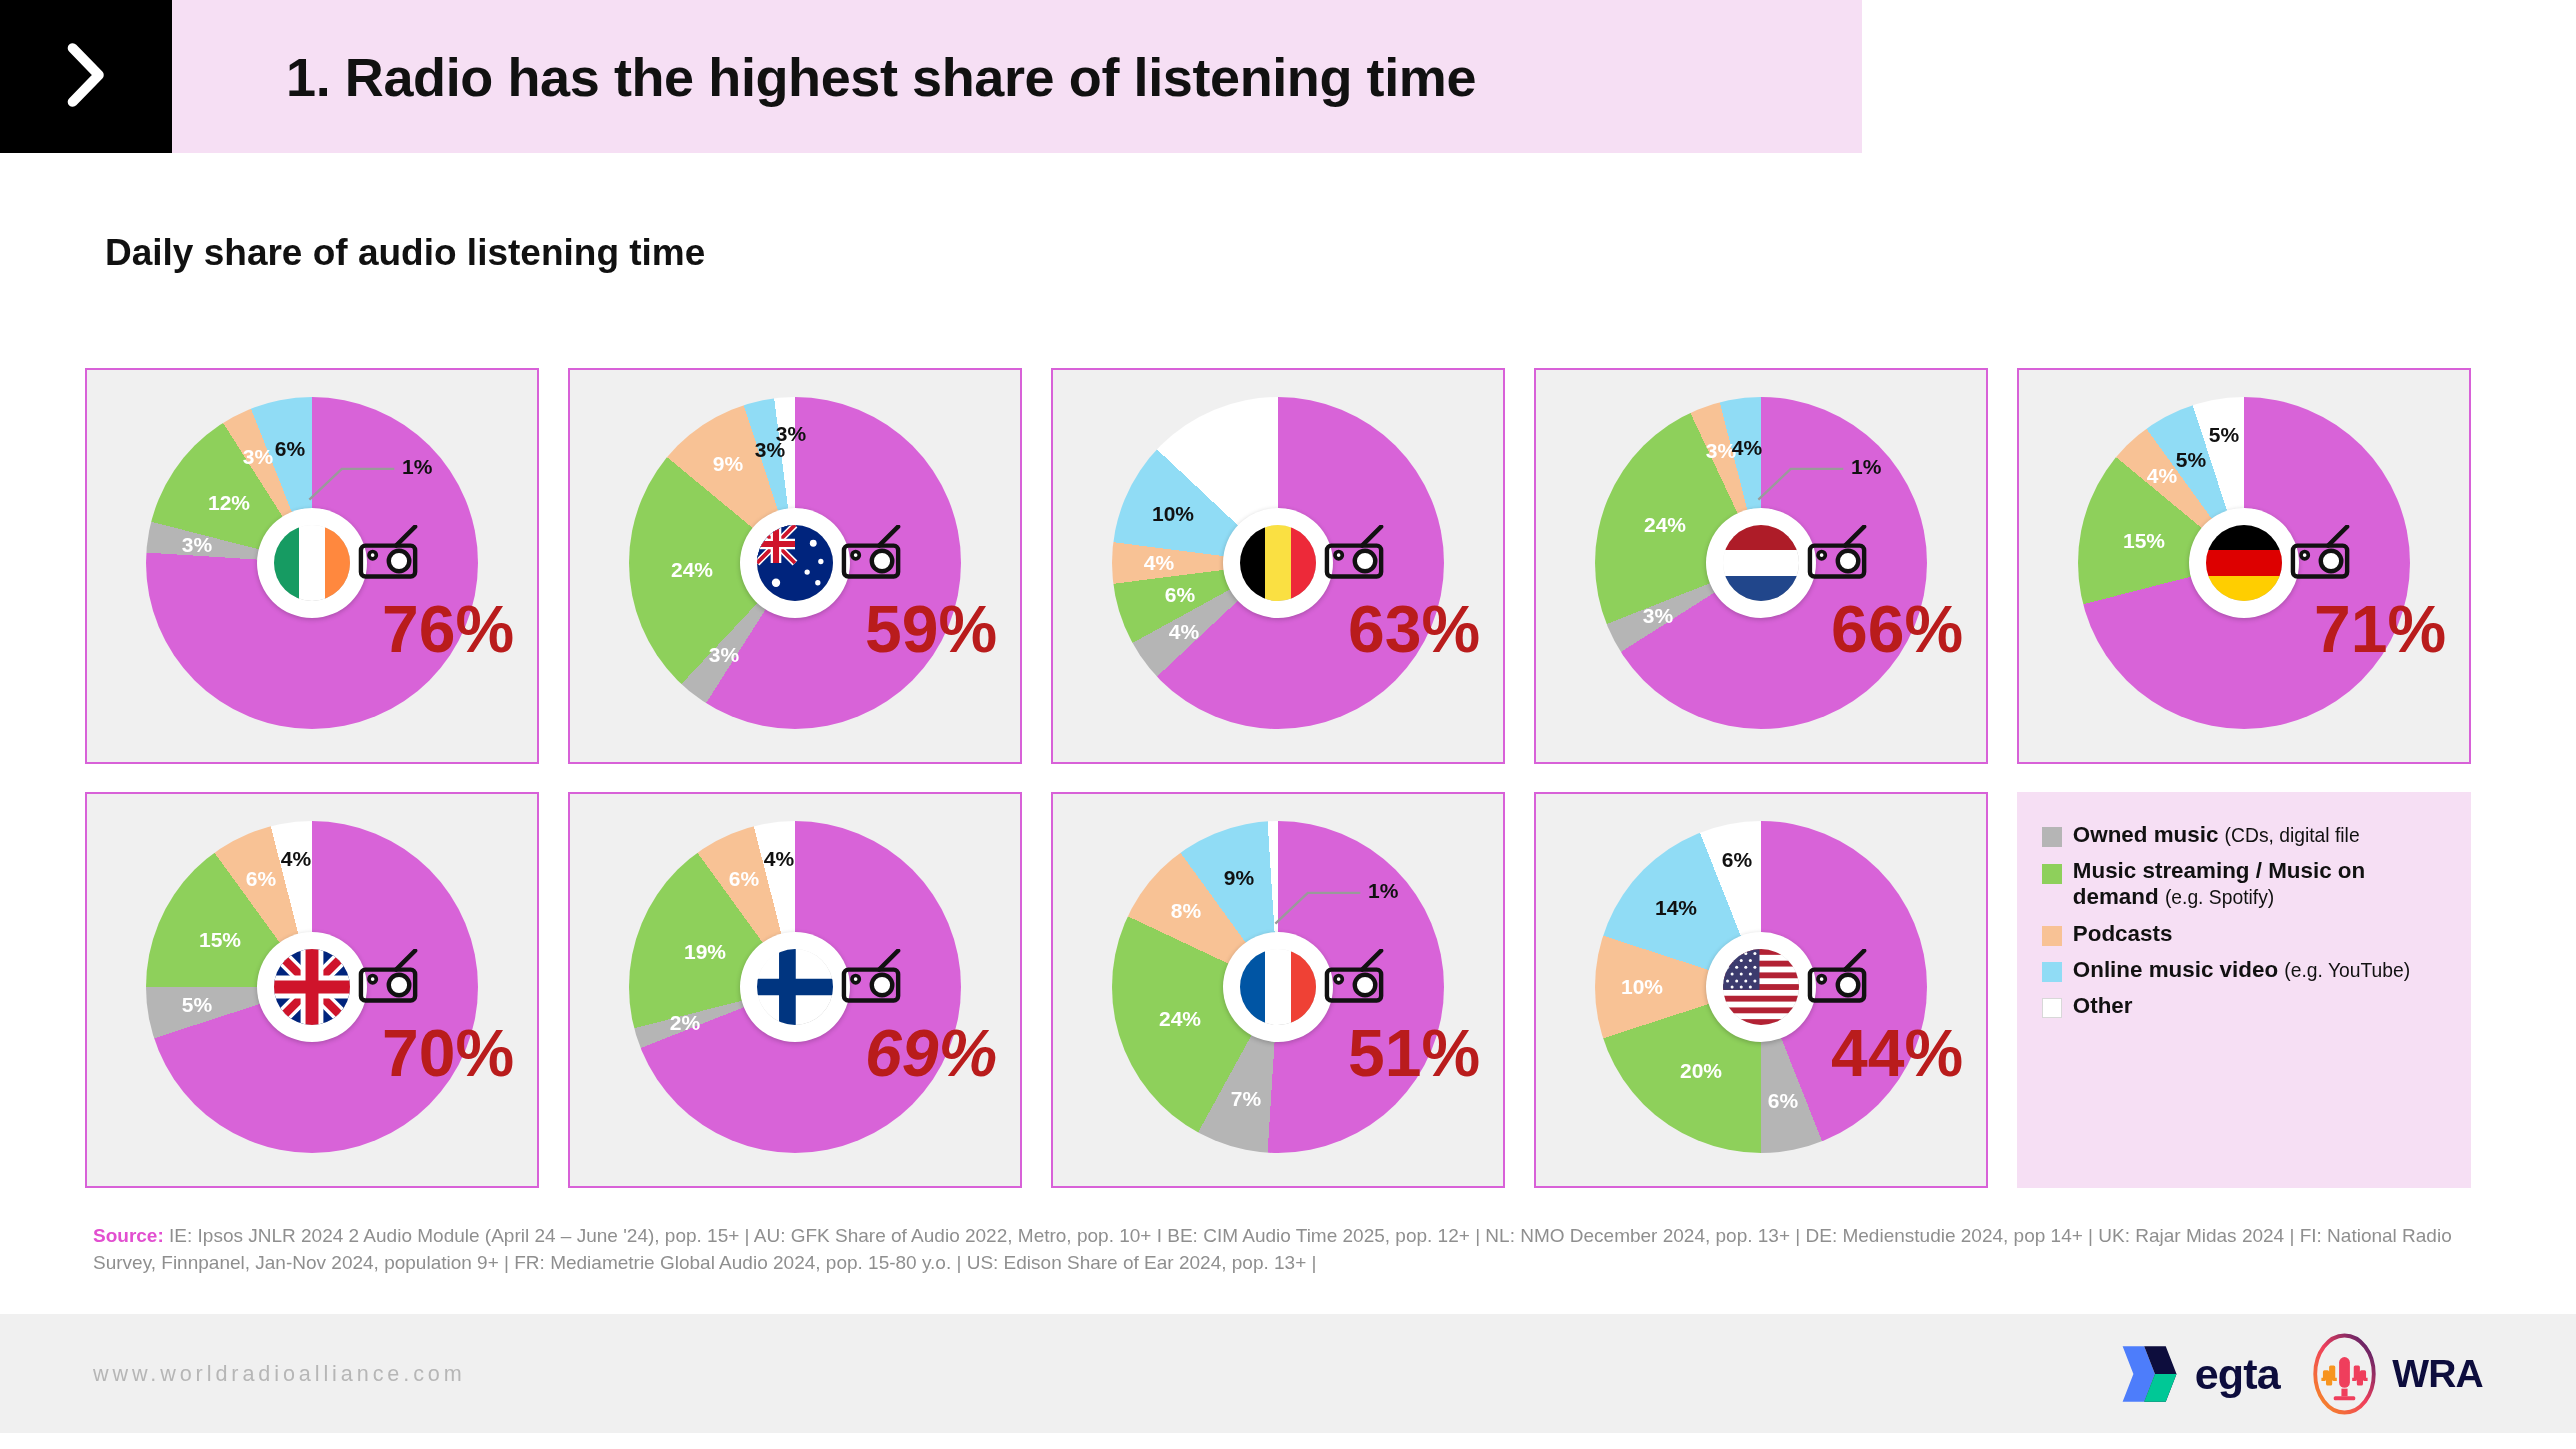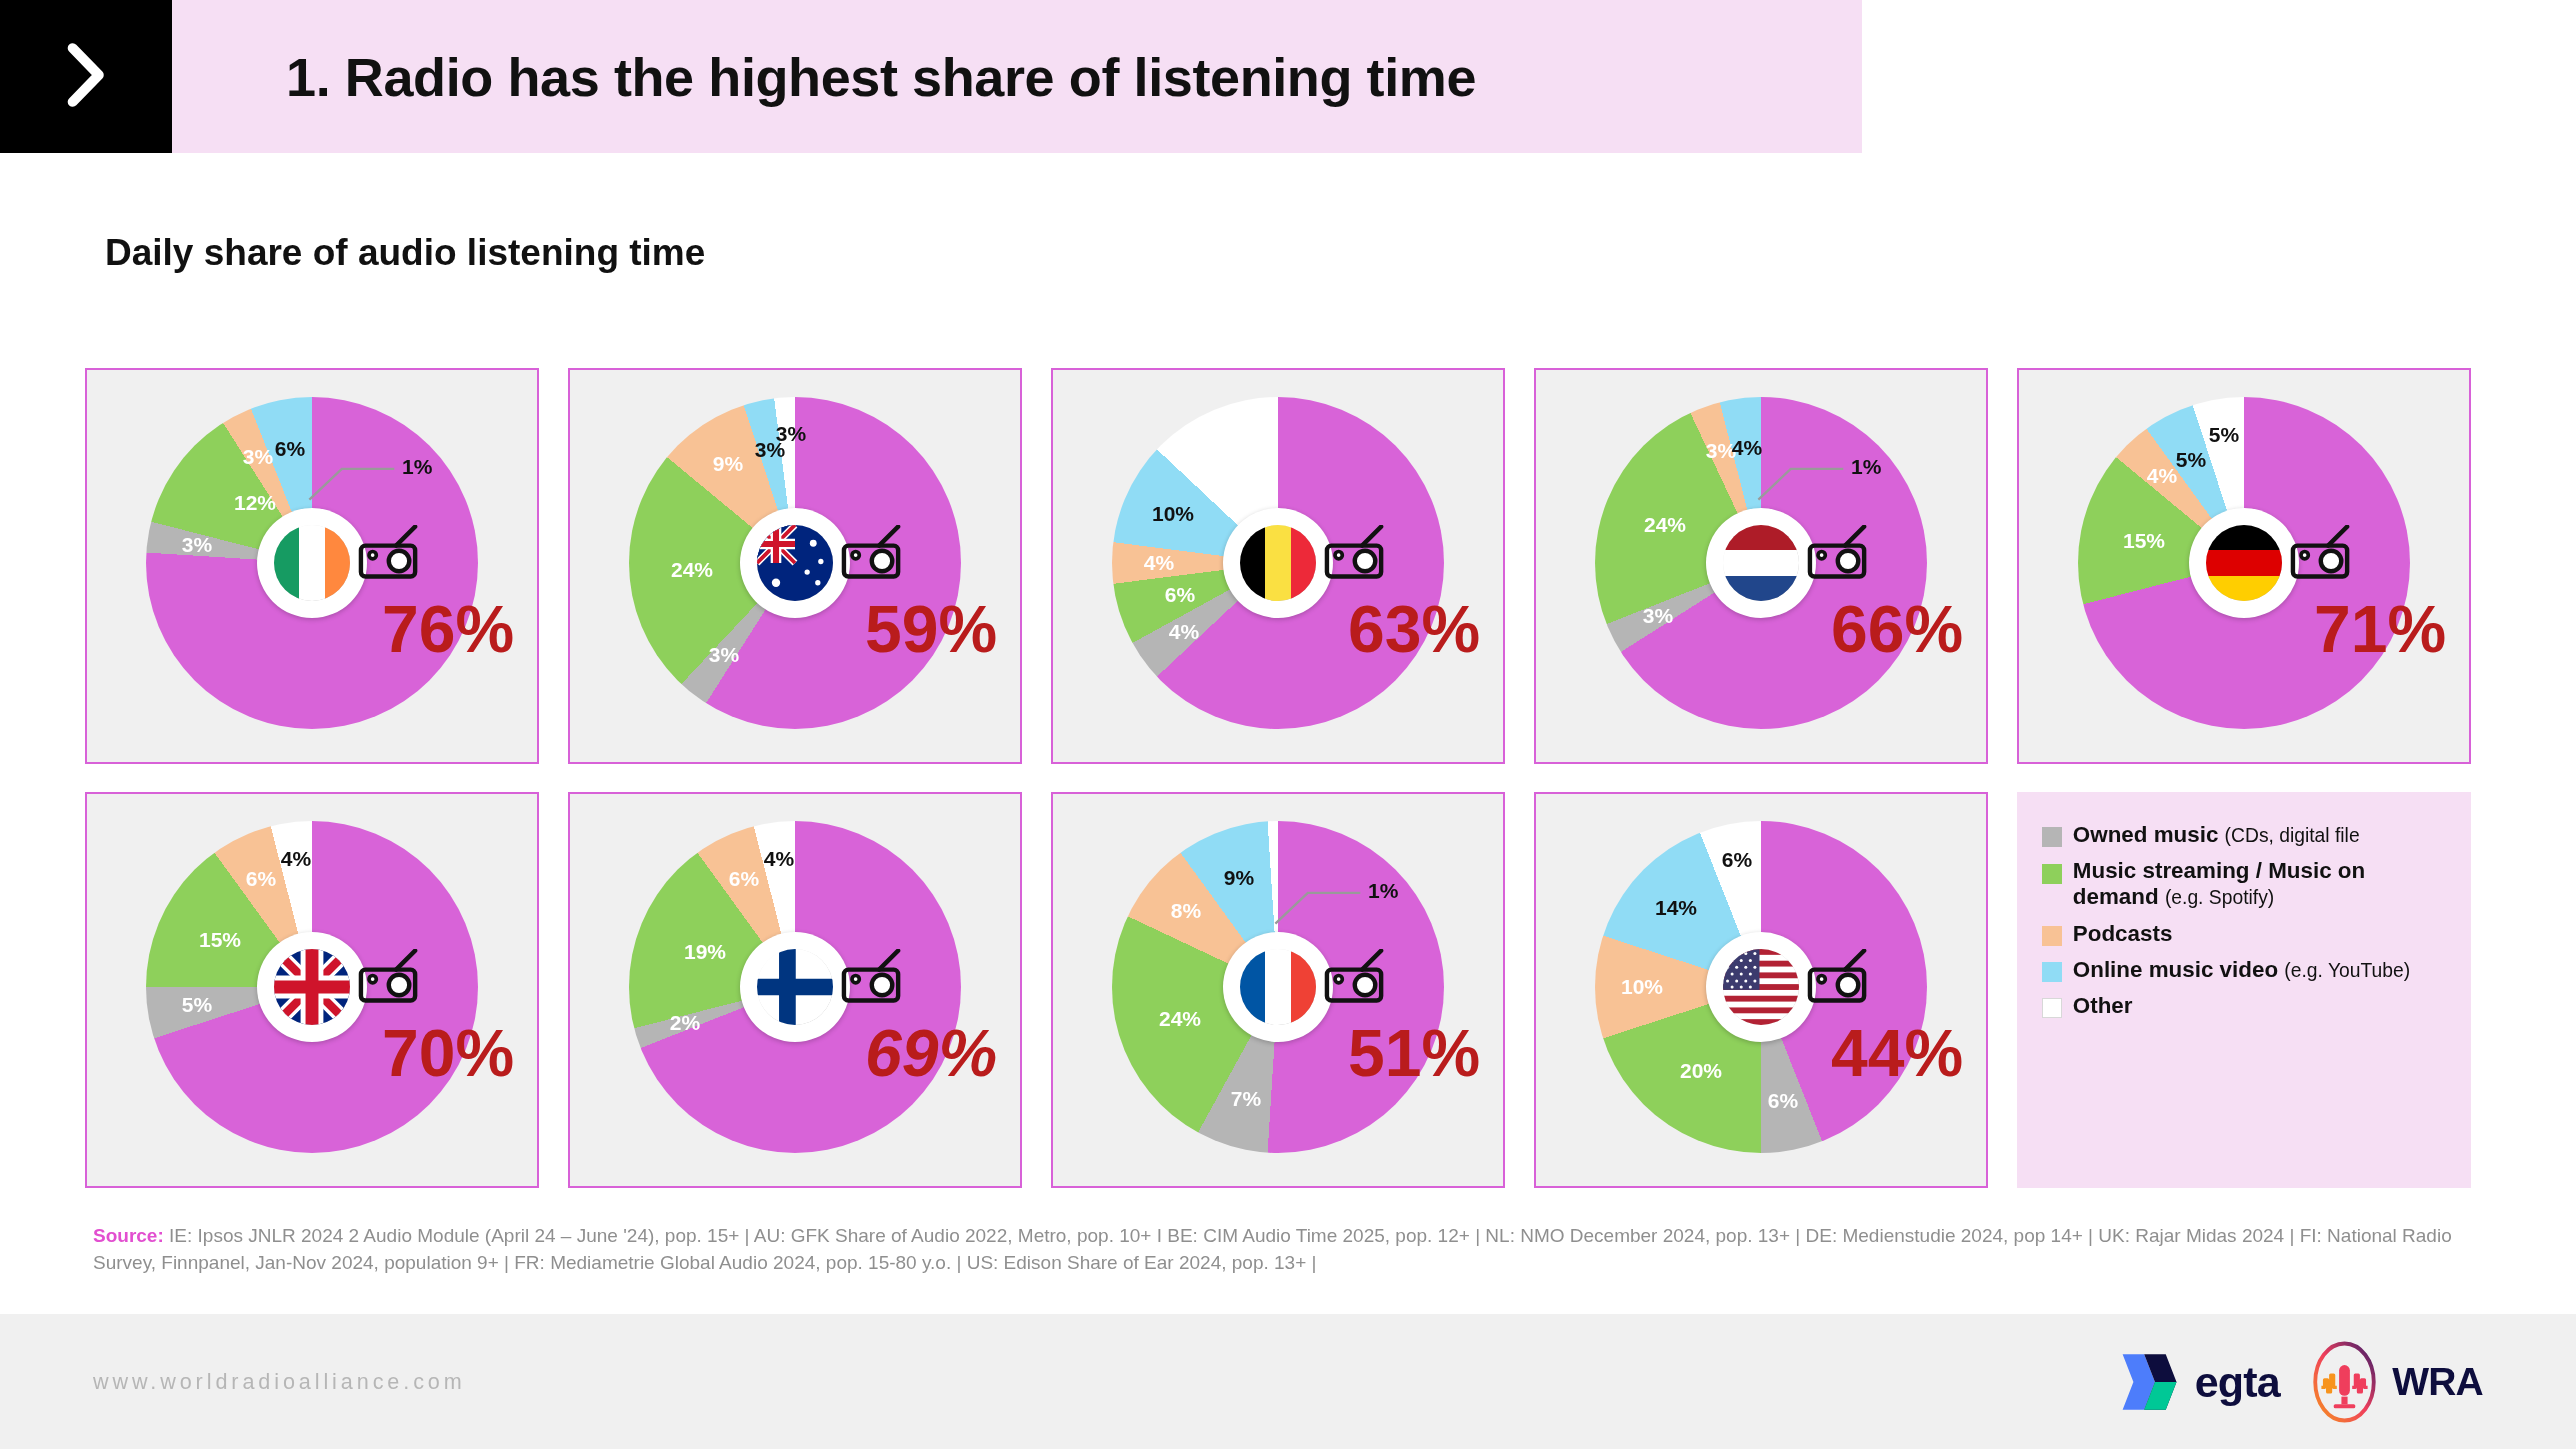--- a/index.html
+++ b/index.html
@@ -56,21 +56,21 @@
   .leg-txt { font-size: 22.4px; color: #111111; }
   .leg-txt b { font-weight: 700; }
   .leg-txt span.sm { font-size: 19.3px; }
 
   
   #source { position: absolute; left: 93px; top: 1223px; width: 2419px; font-size: 19px;
         line-height: 1.42; color: #8f8f8f; }
   #source .src-word { color: #e24fd0; font-weight: 700; }
 
   
-  #footer { position: absolute; left: 0; top: 1314px; width: 2576px; height: 135px; background: #f0f0f0; }
+  #footer { position: absolute; left: 0; top: 1314px; width: 2576px; height: 119px; background: #f0f0f0; }
   #footer-url { position: absolute; left: 93px; top: 50%; transform: translateY(-50%);
         font-size: 21.6px; letter-spacing: 3.9px; color: #b6b6b6; }
   #footer-logos { position: absolute; right: 93px; top: 50%; transform: translateY(-50%);
         display: flex; align-items: center; gap: 26px; }
   .logo-egta { display:flex; align-items:center; gap: 3px; }
   .logo-wra { display:flex; align-items:center; gap: 9.3px; }
   .logo-text { font-size: 43px; font-weight: 700; color: #0d0d3d; letter-spacing: -0.8px; }
   .logo-text.wra { font-size: 39px; }
 </style>
 </head>
@@ -88,21 +88,21 @@
 </div>
 
 <div id="subtitle">Daily share of audio listening time</div>
 
 <div id="grid">
   <div class="row" id="row1">
       <div class="card">
         <div class="donut-wrap">
           <div class="donut" style="background: conic-gradient(rgb(216, 99, 216) 0deg, rgb(216, 99, 216) 273.6deg, rgb(181, 181, 181) 273.6deg, rgb(181, 181, 181) 284.4deg, rgb(142, 208, 91) 284.4deg, rgb(142, 208, 91) 327.6deg, rgb(248, 194, 149) 327.6deg, rgb(248, 194, 149) 338.4deg, rgb(144, 220, 245) 338.4deg, rgb(144, 220, 245) 360deg, rgb(255, 255, 255) 360deg, rgb(255, 255, 255) 363.6deg);"></div>
           <div class="slab w" style="left: 51px; top: 148px;">3%</div>
-          <div class="slab w" style="left: 83px; top: 106px; margin-left: 26px;">12%</div>
+          <div class="slab w" style="left: 83px; top: 106px;">12%</div>
           <div class="slab w" style="left: 112px; top: 60px;">3%</div>
           <div class="slab k" style="left: 144px; top: 52px;">6%</div>
           <div class="hub">
             <div class="flag">
               <div style="background:linear-gradient(90deg,#169b62 0 33.3%,#fff 33.3% 66.6%,#ff883e 66.6% 100%)"></div>
             </div>
           </div>
         </div>
         <div class="bigpct" style="left: 255px; top: 221px;">76%</div>
         <div class="radio-icon" style="left: 271px; top: 155px;"><svg viewBox="0 0 86 76" style="width:100%;height:100%">

